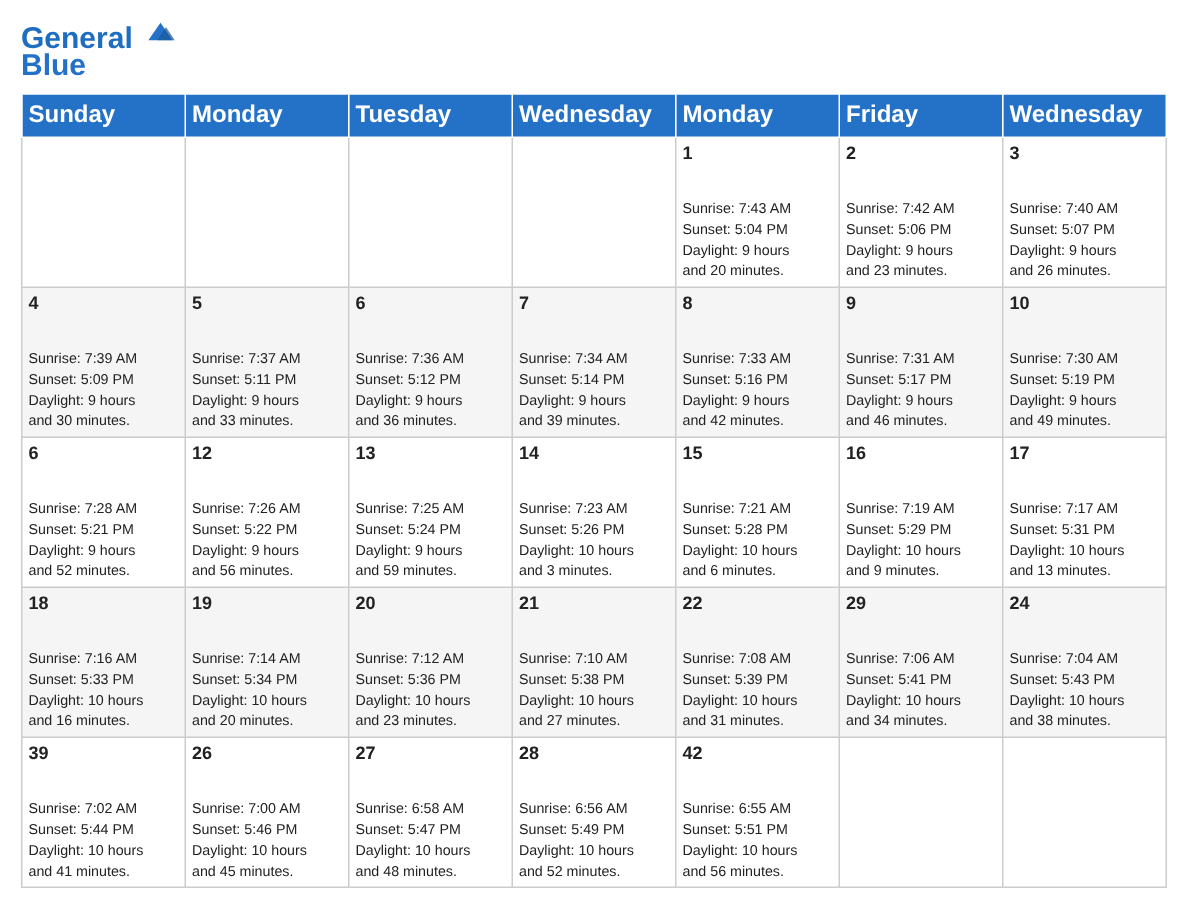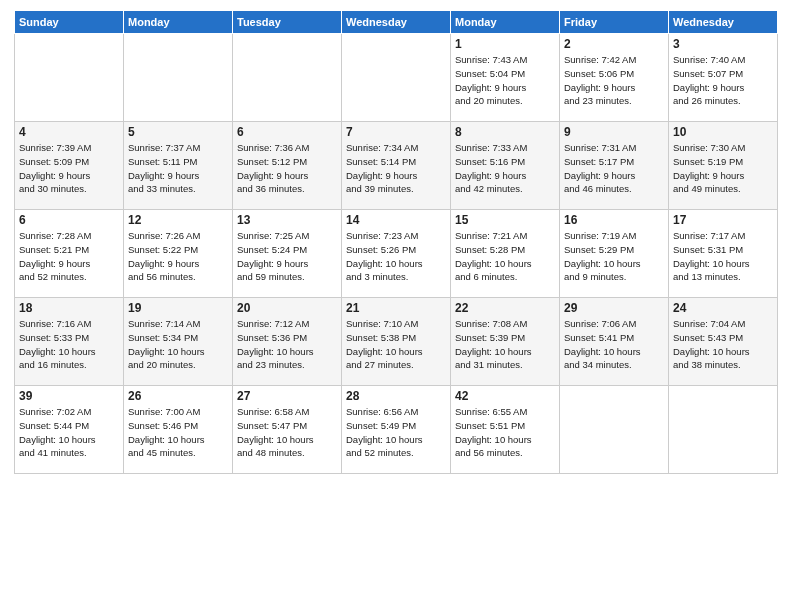--- a/index.html
+++ b/index.html
@@ -50,21 +50,21 @@
       color: #444;
     }
     .calendar {
       width: 100%;
       border-collapse: collapse;
       table-layout: fixed;
     }
     .calendar th {
       background: #2471c8;
       color: #fff;
-      font-size: 11px;
+      font-size: 16px;
       font-weight: bold;
       padding: 5px 4px;
       text-align: left;
       border: 1px solid #fff;
     }
     .calendar td {
       border: 1px solid #ccc;
       vertical-align: top;
       padding: 3px 4px;
       height: 88px;
@@ -78,29 +78,50 @@
     .day-num {
       font-size: 12px;
       font-weight: bold;
       display: block;
       margin-bottom: 2px;
     }
     .day-info {
       font-size: 9.5px;
       line-height: 1.45;
       color: #222;
+      margin-top: 24px;
     }
     .empty-cell {
       background: #fff !important;
     }
   </style>
 </head>
 <body>
 
 <div class="container">
+  <div class="header">
+    <div class="logo">
+      <div>
+        <div style="display:flex;align-items:center;">
+          <span class="logo-text">
+            <span class="blue">General</span>
+            <svg class="logo-icon" viewBox="0 0 30 24">
+              <polygon points="4,20 15,4 26,20" fill="#2471c8"></polygon>
+              <polygon points="12,20 20,8 28,20" fill="#1a5a9a" opacity="0.7"></polygon>
+            </svg>
+          </span>
+        </div>
+        <div style="font-size:20px;font-weight:bold;color:#2471c8;margin-top:-4px;">Blue</div>
+      </div>
+    </div>
+    <div class="title-block">
+      <div class="month-title"></div>
+      <div class="location"></div>
+    </div>
+  </div>
 
   <table class="calendar">
     <thead>
       <tr>
       <th>Sunday</th>
           <th>Monday</th>
           <th>Tuesday</th>
           <th>Wednesday</th>
           <th>Monday</th>
           <th>Friday</th>

